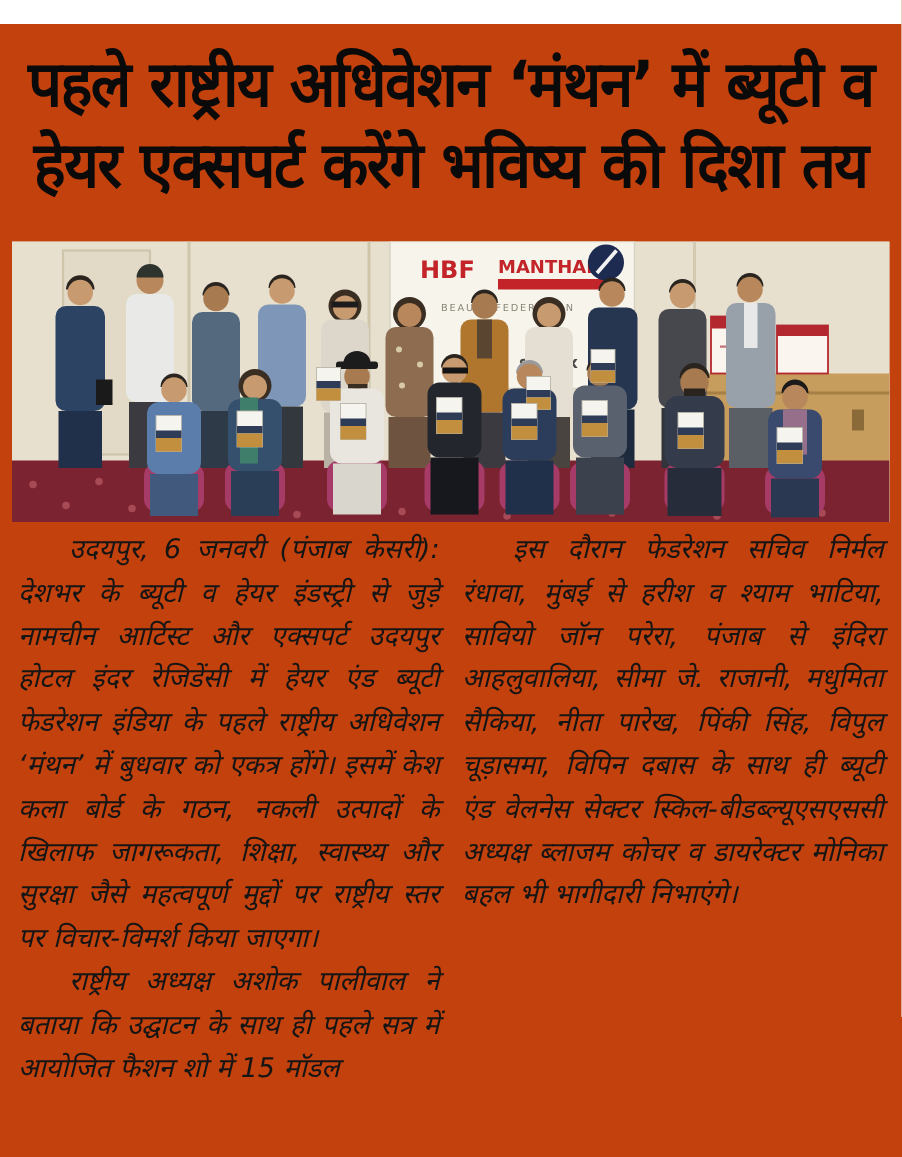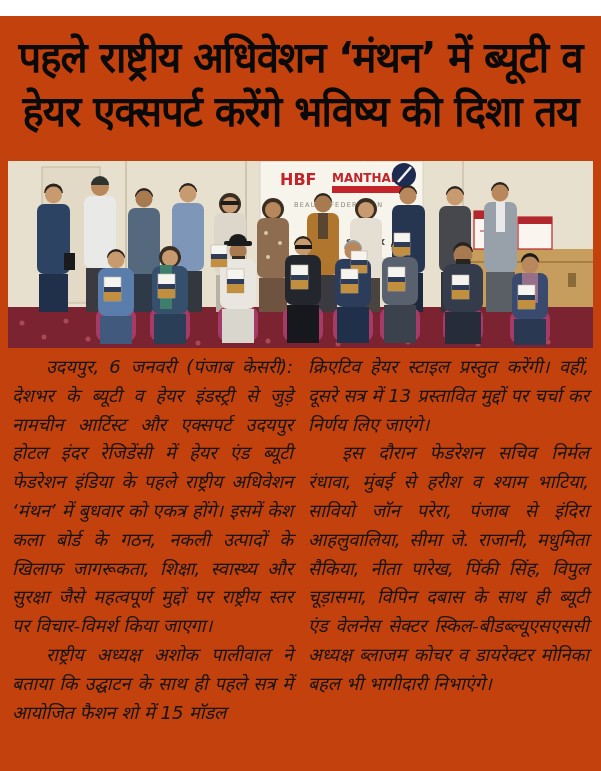--- a/index.html
+++ b/index.html
@@ -313,18 +313,17 @@
       </g>
     </svg>
   </div>
 
   <div class="article">
     <div class="col">
       <p>उदयपुर, 6 जनवरी (पंजाब केसरी): देशभर के ब्यूटी व हेयर इंडस्ट्री से जुड़े नामचीन आर्टिस्ट और एक्सपर्ट उदयपुर होटल इंदर रेजिडेंसी में हेयर एंड ब्यूटी फेडरेशन इंडिया के पहले राष्ट्रीय अधिवेशन ‘मंथन’ में बुधवार को एकत्र होंगे। इसमें केश कला बोर्ड के गठन, नकली उत्पादों के खिलाफ जागरूकता, शिक्षा, स्वास्थ्य और सुरक्षा जैसे महत्वपूर्ण मुद्दों पर राष्ट्रीय स्तर पर विचार-विमर्श किया जाएगा।</p>
       <p>राष्ट्रीय अध्यक्ष अशोक पालीवाल ने बताया कि उद्घाटन के साथ ही पहले सत्र में आयोजित फैशन शो में 15 मॉडल</p>
     </div>
     <div class="col">
-      <p class="cont">क्रिएटिव हेयर स्टाइल प्रस्तुत करेंगी। वहीं, दूसरे सत्र में 13 प्रस्तावित मुद्दों पर चर्चा कर निर्णय लिए जाएंगे।</p>
       <p>इस दौरान फेडरेशन सचिव निर्मल रंधावा, मुंबई से हरीश व श्याम भाटिया, सावियो जॉन परेरा, पंजाब से इंदिरा आहलुवालिया, सीमा जे. राजानी, मधुमिता सैकिया, नीता पारेख, पिंकी सिंह, विपुल चूड़ासमा, विपिन दबास के साथ ही ब्यूटी एंड वेलनेस सेक्टर स्किल-बीडब्ल्यूएसएससी अध्यक्ष ब्लाजम कोचर व डायरेक्टर मोनिका बहल भी भागीदारी निभाएंगे।</p>
     </div>
   </div>
 
 </div>
 
 </body></html>

